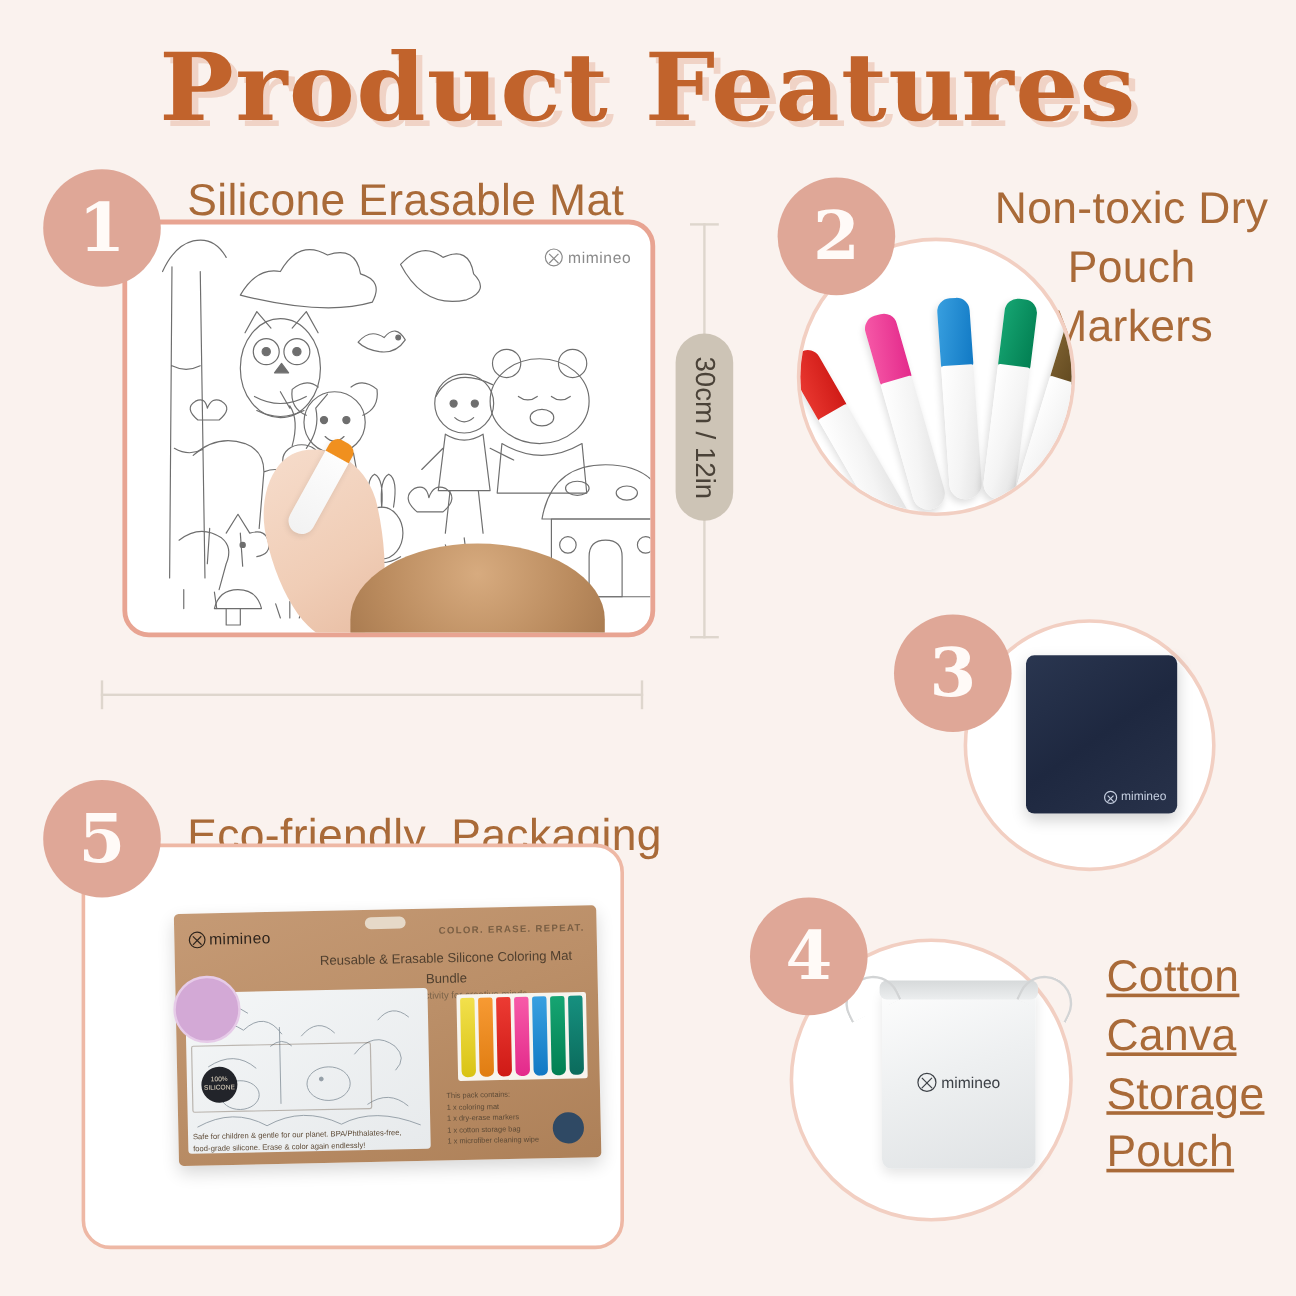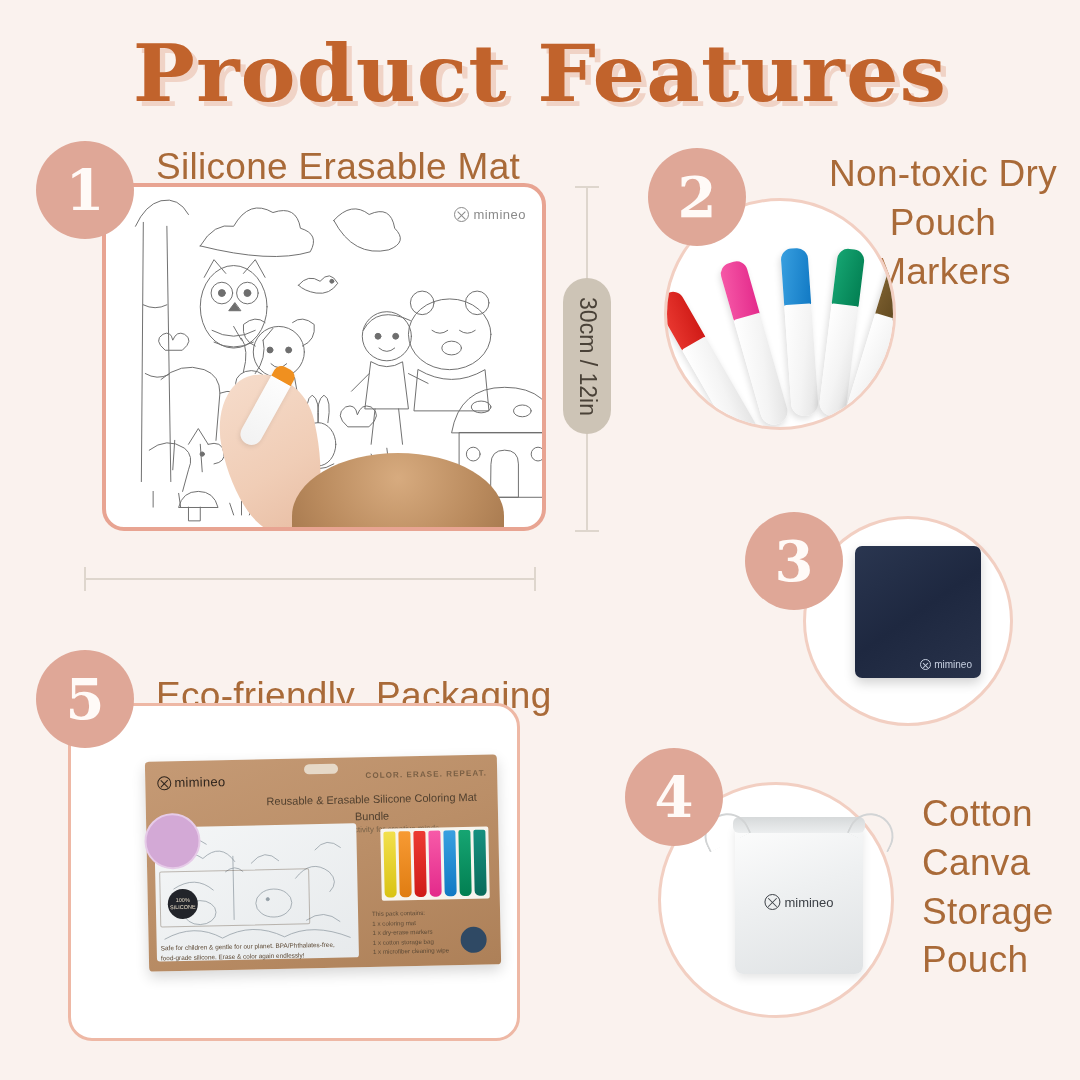--- a/index.html
+++ b/index.html
@@ -470,21 +470,21 @@
   <div class="cloth">
     <div class="cloth-logo">
       <span class="logo-mark"></span>
       <span>mimineo</span>
     </div>
   </div>
 
   <div class="badge" style="left:625px; top:748px;">
     <span>4</span>
   </div>
-  <div class="flabel" style="left:922px; top:790px;">Cotton
+  <div class="flabel" style="left:922px; top:790px;text-decoration:underline;">Cotton
 Canva
 Storage
 Pouch</div>
 
   <div class="circle-photo" style="left:658px; top:782px; width:236px; height:236px;"></div>
   <div class="pouch">
     <div class="pouch-top"></div>
     <div class="drawstring ds-left"></div>
     <div class="drawstring ds-right"></div>
     <div class="pouch-logo">

